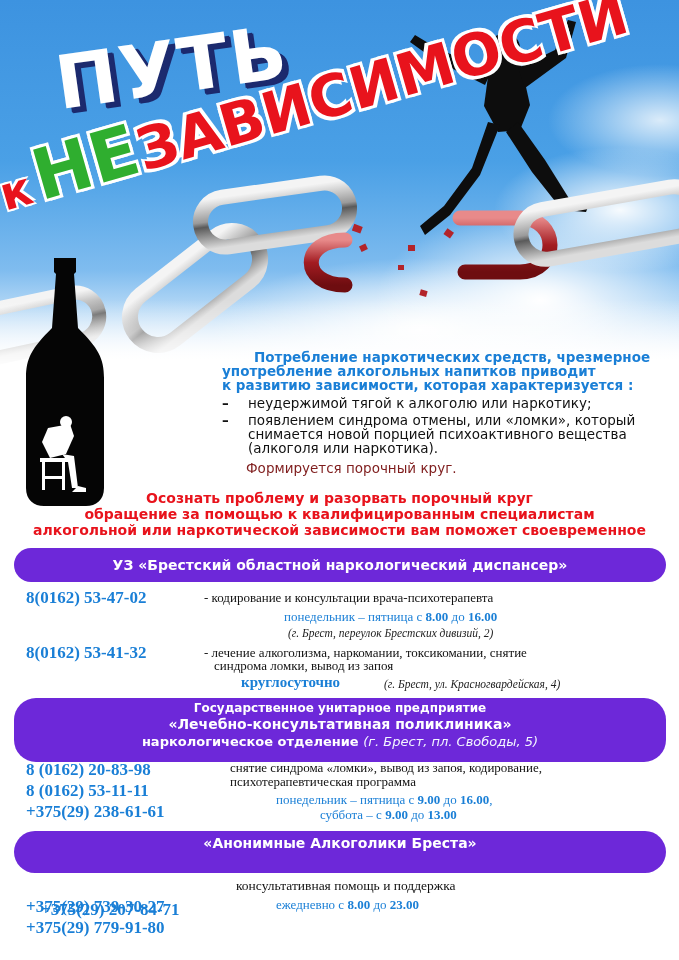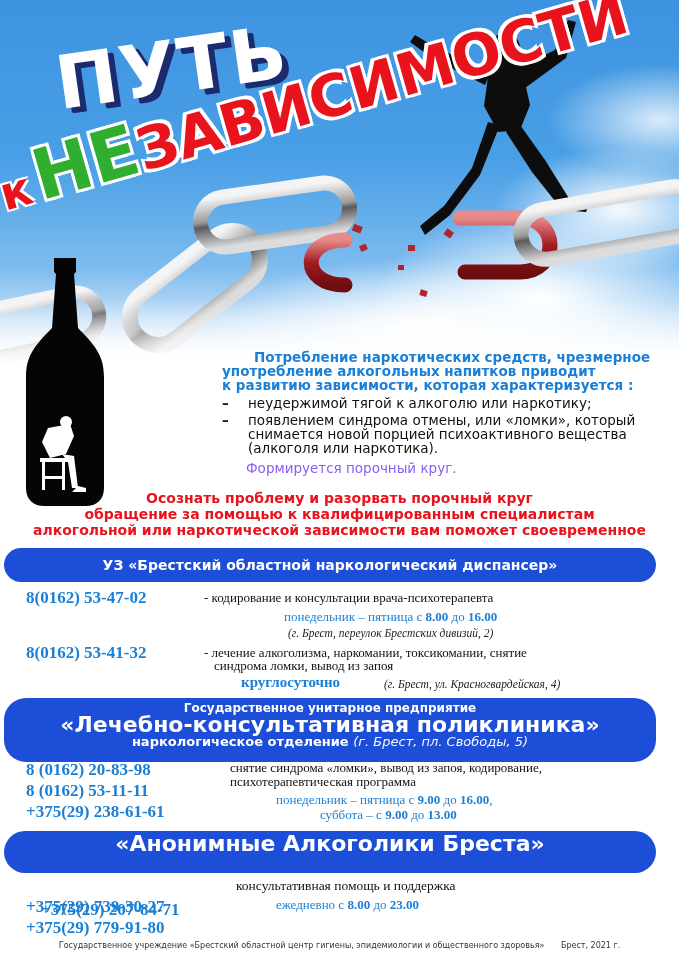--- a/index.html
+++ b/index.html
@@ -42,31 +42,31 @@
   .bottle { position:absolute; left: 26px; top: 258px; width: 78px; height: 248px; }
 
   
   .intro { position:absolute; left: 222px; top: 350px; width: 450px; font-size: 13.5px; line-height: 14px; }
   .intro-lead { color: #1a7fd6; font-weight: bold; }
   .intro-lead p { margin: 0; }
   .intro-lead .indent { padding-left: 32px; }
   .bullets { margin-top: 4px; color: #111; }
   .bullet { display:flex; margin-bottom: 3px; }
   .bullet .dash { width: 26px; flex: none; font-weight: bold; }
-  .formed { margin-top: 6px; padding-left: 24px; font-size: 13.5px; color: #8b5cf6; }
+  .formed { margin-top: 6px; padding-left: 24px; font-size: 13.5px; color: #7f1d1d; }
 
   .callout { position:absolute; left: 0; top: 490px; width: 679px; text-align: center; color: #e8131c; font-weight: bold; font-size: 14px; line-height: 16px; }
 
   
-  .pill { position:absolute; left: 4px; width: 652px; background: #1d4ed8; border-radius: 22px; color: #fff; text-align: center; font-weight: bold; }
+  .pill { position:absolute; left: 14px; width: 652px; background: #6d28d9; border-radius: 22px; color: #fff; text-align: center; font-weight: bold; }
   .pill1 { top: 548px; height: 34px; font-size: 14px; line-height: 34px; }
   .pill2 { top: 698px; height: 64px; padding-top: 3px; }
   .pill3 { top: 831px; height: 42px; padding-top: 3px; }
   .pill-small { font-size: 12px; line-height: 14px; }
-  .pill-big { font-size: 22px; line-height: 19px; text-align: center; }
+  .pill-big { font-size: 14px; line-height: 19px; text-align: center; }
   .pill-mid { font-size: 13px; line-height: 15px; }
   .pill-mid i { font-weight: normal; color: #f3f6ff; }
 
   .phone { color: #1a7fd6; font-weight: bold; font-size: 17px; line-height: 20px; white-space: nowrap; }
   .desc { color: #111; font-size: 13px; line-height: 14px; }
   .hours { color: #1a7fd6; font-size: 13px; line-height: 15px; }
   .hours b { font-weight: bold; }
   .addr { color: #222; font-style: italic; font-size: 11.5px; line-height: 14px; }
 
   .abs { position: absolute; font-family: Liberation Serif, serif; }
@@ -210,18 +210,14 @@
   </div>
 
   <div class="abs phone" style="left:26px; top:900px;margin-left:15px;">+375(29) 207-84-71</div>
   <div class="abs phone" style="left:26px; top:897px;">+375(29) 739-30-27</div>
   <div class="abs phone" style="left:26px; top:918px;">+375(29) 779-91-80</div>
   <div class="abs desc" style="left:236px; top:879px; font-size:13.5px;text-align:right;">консультативная помощь и поддержка</div>
   <div class="abs hours" style="left:276px; top:897px;">
     <span>ежедневно с </span><b>8.00</b><span> до </span><b>23.00</b>
   </div>
 
-  <div class="footer">
-    <span>Государственное учреждение «Брестский областной центр гигиены, эпидемиологии и общественного здоровья»</span>
-    <span class="city">Брест, 2021 г.</span>
-  </div>
 
 </div>
 
 </body></html>

